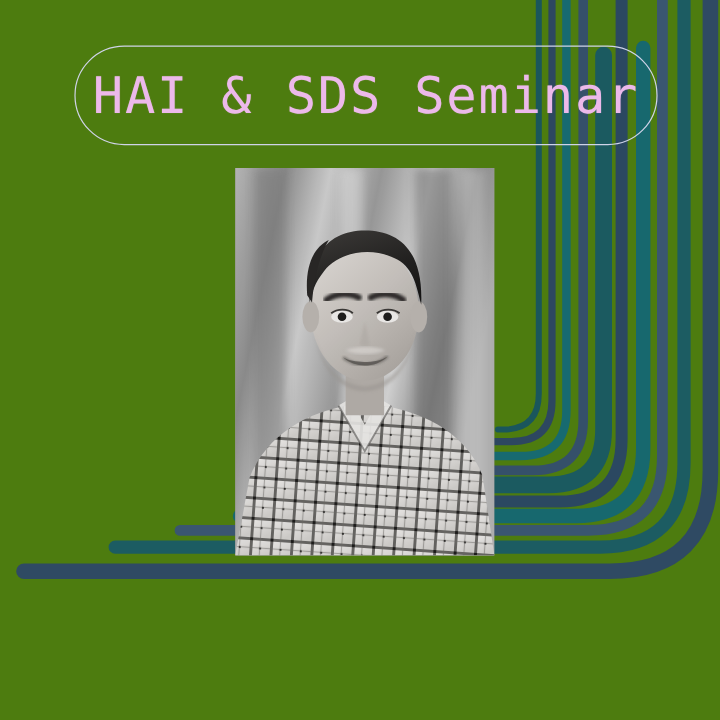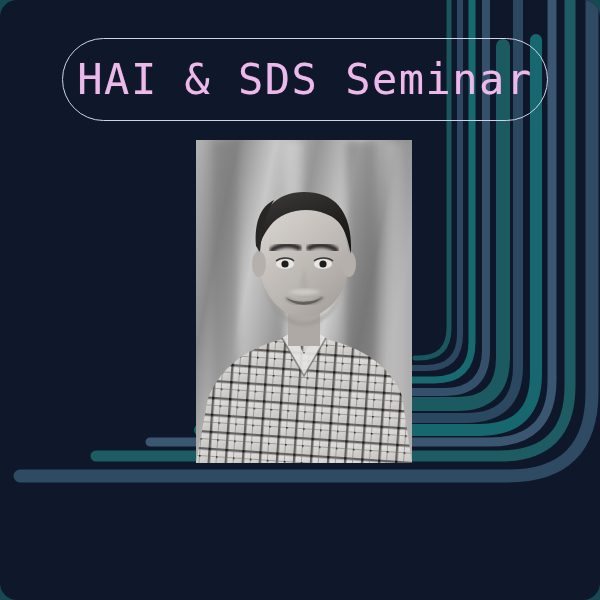--- a/index.html
+++ b/index.html
@@ -56,21 +56,21 @@
     width:216px; height:323px;
     z-index:5;
     overflow:hidden;
     background:#9a9a9a;
   }
   #portrait svg { display:block; width:100%; height:100%; }
 </style>
 </head>
 <body style="background: rgb(22, 74, 82);">
 
-<div id="stage" style="background: #0f172a; border-radius: 17px;">
+<div id="stage" style="background: #4d7c0f;">
 
   <svg id="arc-layer" viewBox="0 0 600 600" preserveAspectRatio="none" aria-hidden="true">
     <defs>
       <clipPath id="frameClip">
           <rect x="0" y="0" width="600" height="600"></rect>
         </clipPath>
     </defs>
     <g clip-path="url(#frameClip)" fill="none" stroke-linecap="round">
 
       <path d="M 592 -40 L 592 392 Q 592 476 508 476 L 20 476" stroke="#2f4a63" stroke-width="13"></path>

